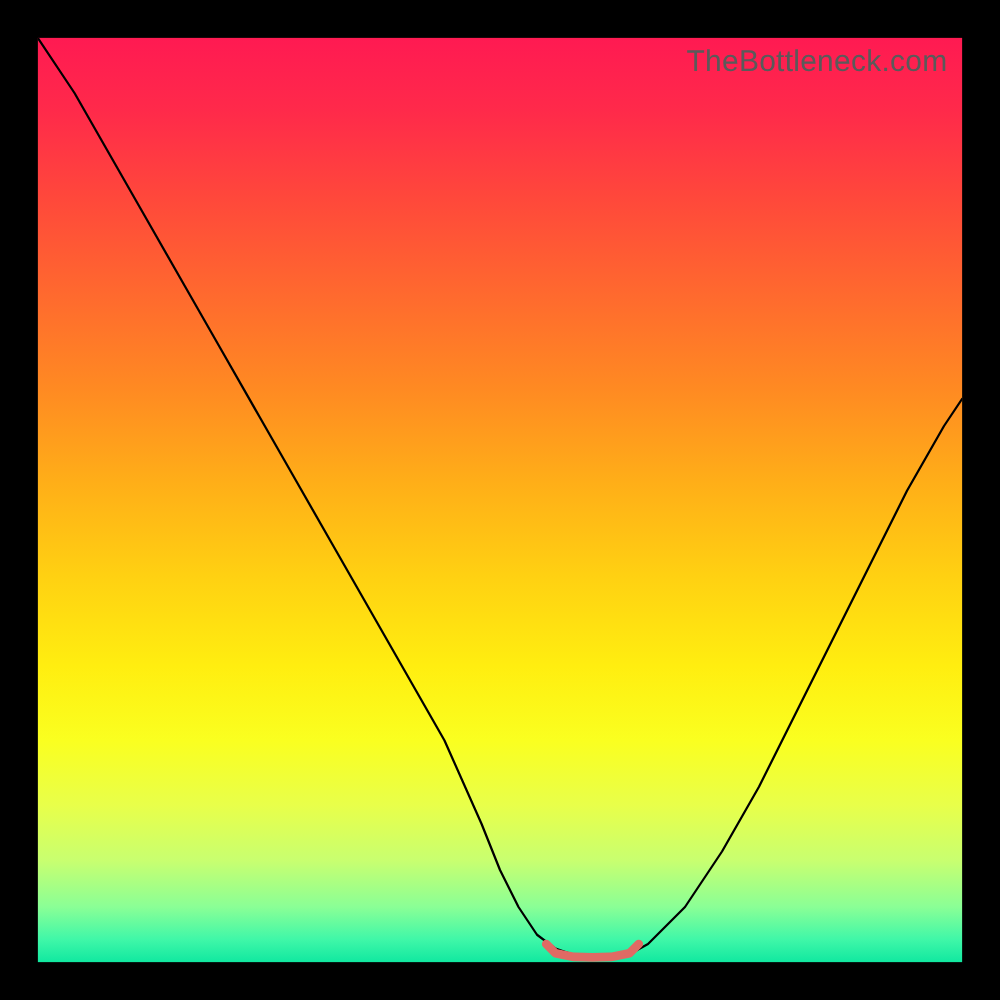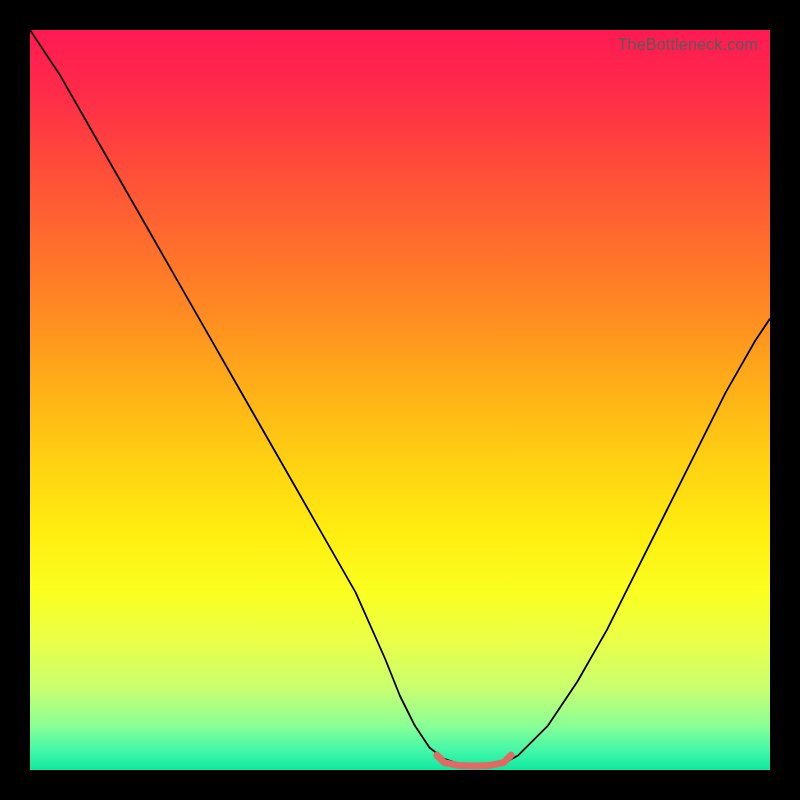--- a/index.html
+++ b/index.html
@@ -29,21 +29,21 @@
     position: absolute;
     left: 0;
     top: 0;
     width: 100%;
     height: 100%;
   }
   .watermark {
     position: absolute;
     top: 6px;
     right: 12px;
-    font-size: 16px;
+    font-size: 24px;
     font-weight: 500;
     color: #5a5a5a;
     letter-spacing: 0.2px;
   }
   svg.curve-layer {
     position: absolute;
     left: 0;
     top: 0;
     width: 100%;
     height: 100%;

